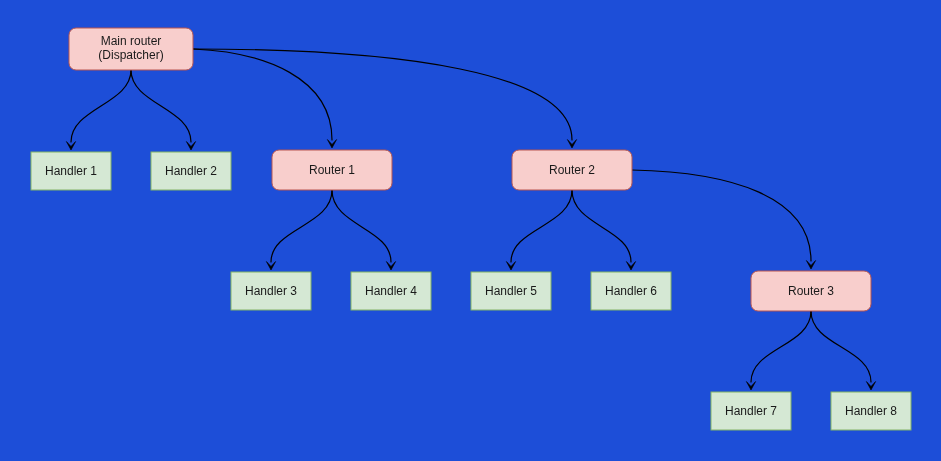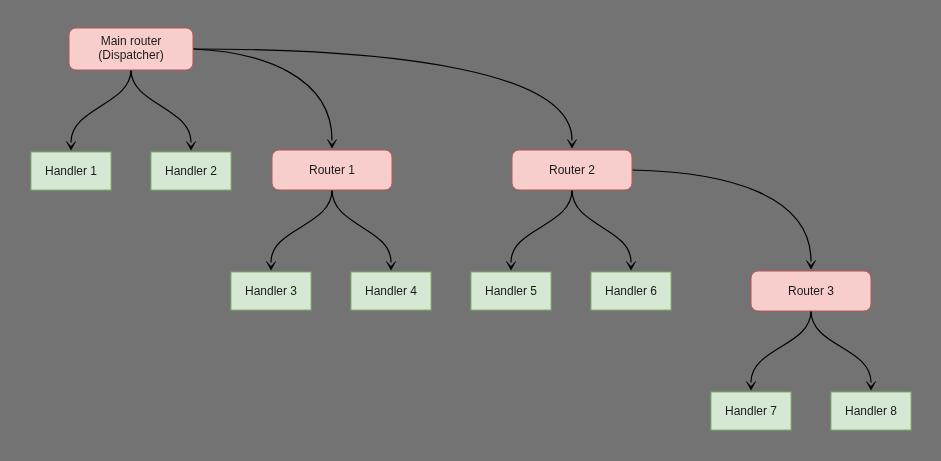--- a/index.html
+++ b/index.html
@@ -11,21 +11,21 @@
   body {
     width: 941px;
     height: 461px;
     font-family: "Liberation Sans", sans-serif;
     overflow: hidden;
   }
   #diagram-canvas {
     position: relative;
     width: 941px;
     height: 461px;
-    background: #737373;
+    background: #1d4ed8;
   }
   #diagram-svg {
     position: absolute;
     left: 0;
     top: 0;
     width: 941px;
     height: 461px;
     display: block;
   }
   .node-label {

